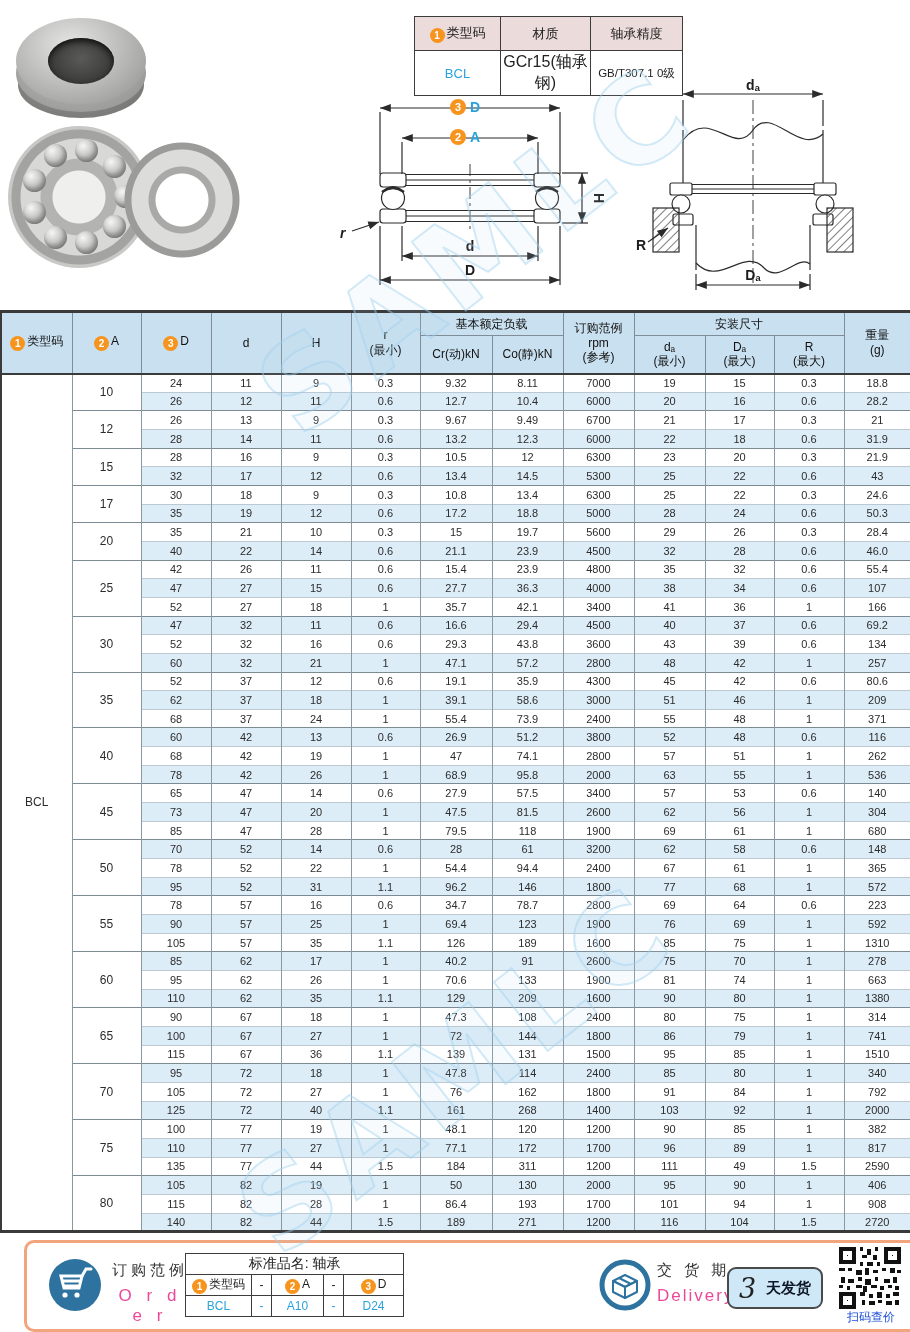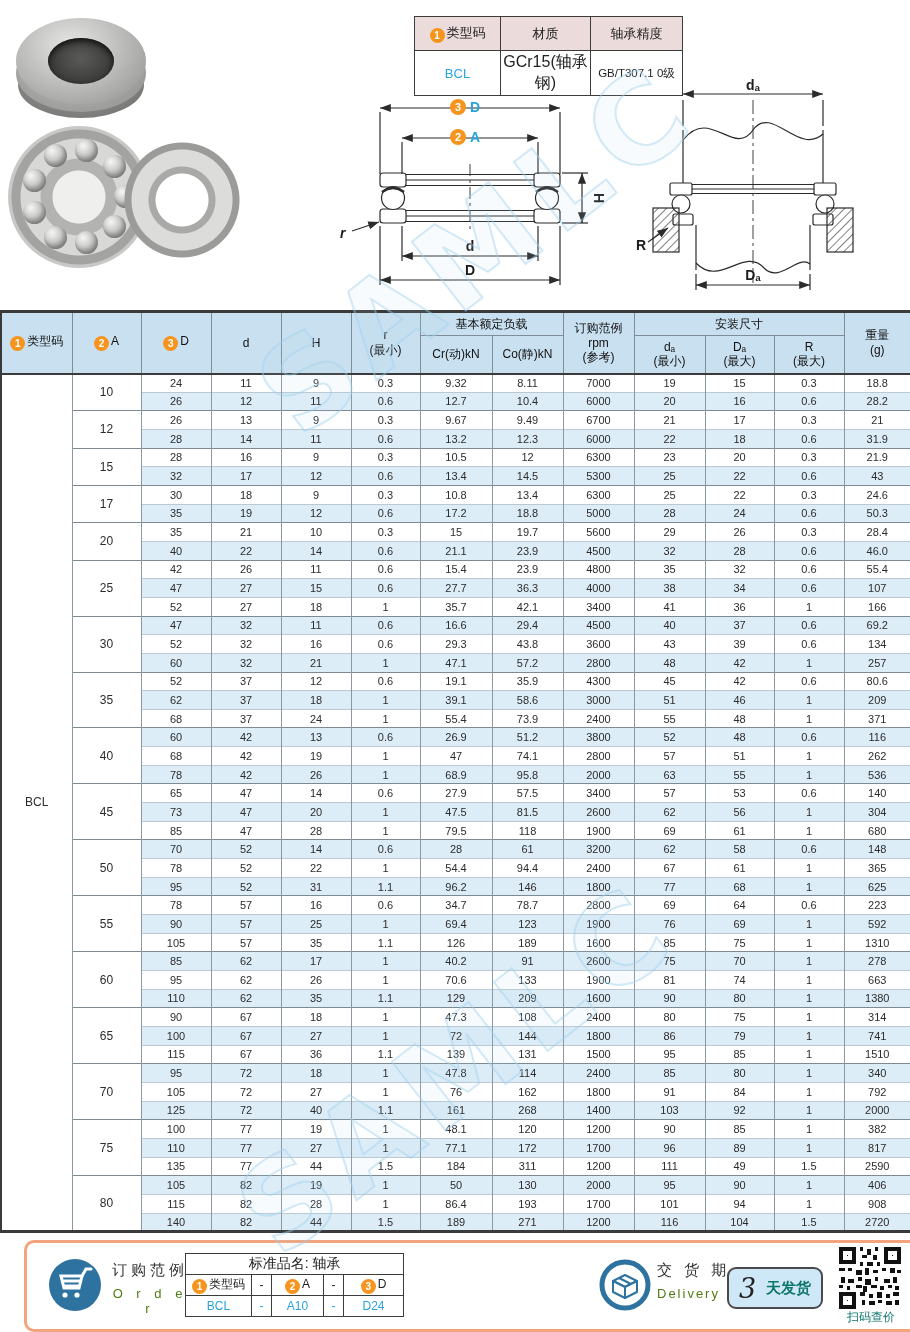--- a/index.html
+++ b/index.html
@@ -52,29 +52,29 @@
                 text-align:center;font-size:11px;padding:0;color:#2c2c2c;}
   table.spec tbody tr{height:18.67px;}
   table.spec thead{border-bottom:2px solid #3a3a3a;}
   table.spec tbody tr:nth-child(even) td{background:#ddedf8;}
   table.spec td.span-cell{background:#fff !important;border-top:1px solid #7c8a94;font-size:12px;}
   table.spec tr.group-start td{border-top:1px solid #7c8a94;}
 
   
   .footer{left:24px;top:1240px;width:896px;height:86px;border:3px solid #f2a47c;border-radius:10px;background:#fff;z-index:3;}
   .order-cn{font-size:15px;letter-spacing:4px;color:#333;}
-  .order-en{font-size:13px;letter-spacing:5px;color:#4d7c0f;}
+  .order-en{font-size:17px;letter-spacing:5px;color:#ec4899;}
   .order-table{border-collapse:collapse;table-layout:fixed;position:absolute;}
   .order-table td{border:1px solid #3c3c3c;text-align:center;font-size:12px;height:20px;padding:0 2px;}
   .order-table .tt{font-weight:normal;font-size:14px;margin-top:35px;}
   .days-badge{position:absolute;background:#cfe8f7;border:2px solid #4a4a4a;border-radius:9px;
       display:flex;align-items:center;justify-content:center;gap:10px;}
   .days-num{font-family:"DejaVu Serif","Liberation Serif",serif;font-style:italic;font-size:27px;color:#222;}
-  .days-label{font-size:15px;font-weight:bold;color:#0f766e;}
-  .qr-caption{position:absolute;font-size:12px;color:#0f766e;}
+  .days-label{font-size:15px;font-weight:bold;color:#0f172a;}
+  .qr-caption{position:absolute;font-size:12px;color:#1d4ed8;}
 </style>
 </head>
 <body>
 
 <div class="wm" style="left:220px;top:180px;">SAMLC</div>
 <div class="wm" style="left:200px;top:1000px;">SAMLC</div>
 
 <div class="abs photo" style="left:16px;top:18px;width:132px;height:104px;">
   <div class="ell b1-bot"></div>
     <div class="ell b1-mid"></div>
@@ -618,21 +618,21 @@
           <td class="blue">95</td>
           <td>52</td>
           <td>31</td>
           <td>1.1</td>
           <td>96.2</td>
           <td>146</td>
           <td>1800</td>
           <td>77</td>
           <td>68</td>
           <td>1</td>
-          <td>625</td>
+          <td>572</td>
         </tr>
         <tr class="group-start">
           <td rowspan="3" class="span-cell blue">55</td>
           <td class="blue">78</td>
           <td>57</td>
           <td>16</td>
           <td>0.6</td>
           <td>34.7</td>
           <td>78.7</td>
           <td>2800</td>

